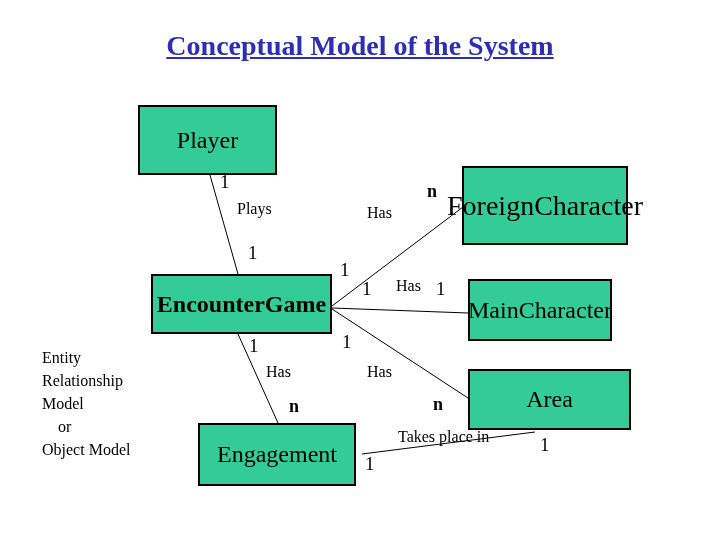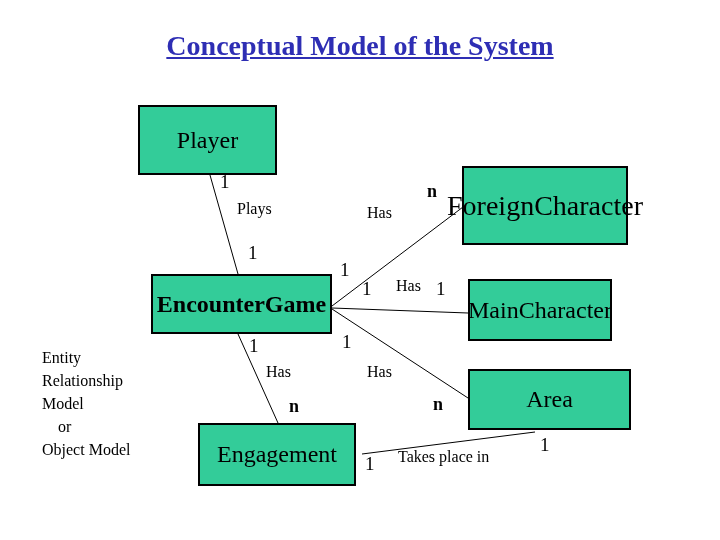--- a/index.html
+++ b/index.html
@@ -53,21 +53,21 @@
   .rel {
     position: absolute;
     font-size: 16px;
     white-space: nowrap;
   }
   .r-plays       { left:237px; top:184px; }
   .r-has-foreign { left:367px; top:188px; }
   .r-has-main    { left:396px; top:261px; }
   .r-has-eng     { left:266px; top:347px; }
   .r-has-area    { left:367px; top:347px; }
-  .r-takes       { left:398px; top:432px; }
+  .r-takes       { left:398px; top:412px; }
 
   .card {
     position: absolute;
     font-size: 19px;
     white-space: nowrap;
   }
   .card.bold { font-weight: bold; font-size: 18px; }
   .c-player-from { left:220px; top:155px; }
   .c-plays-to    { left:248px; top:226px; }
   .c-foreign-from{ left:340px; top:243px; }

